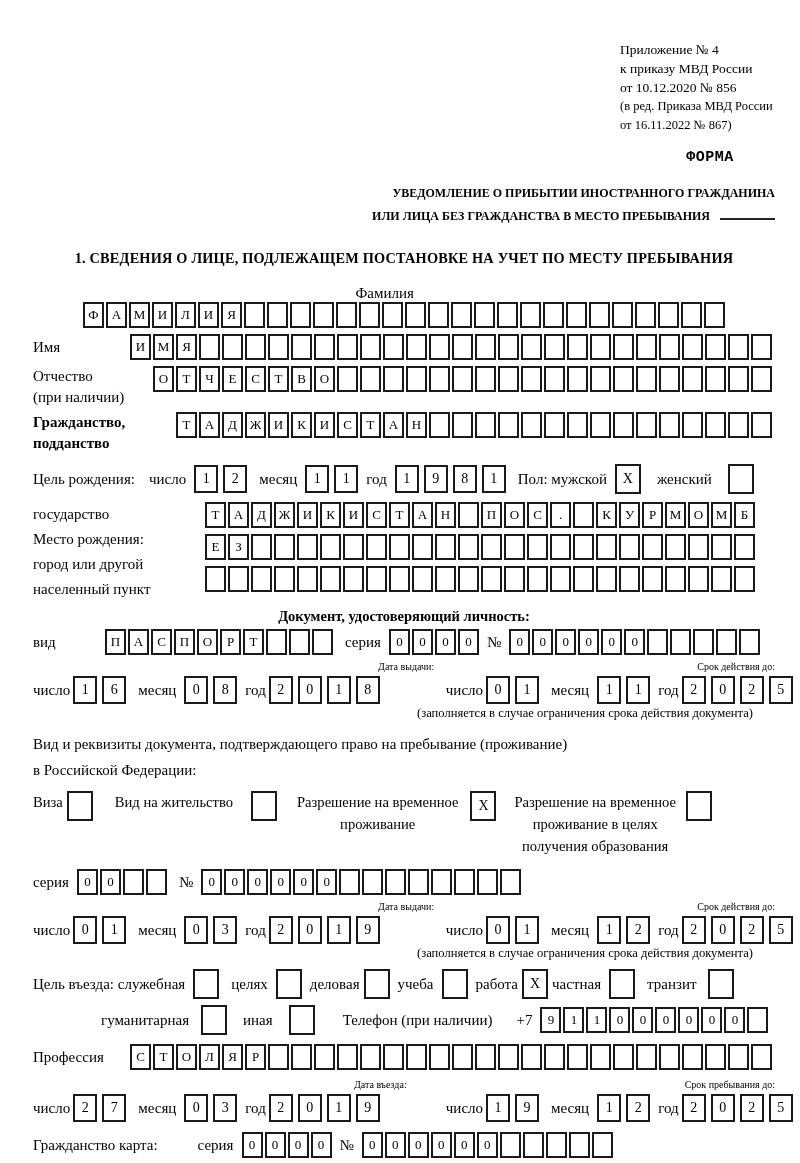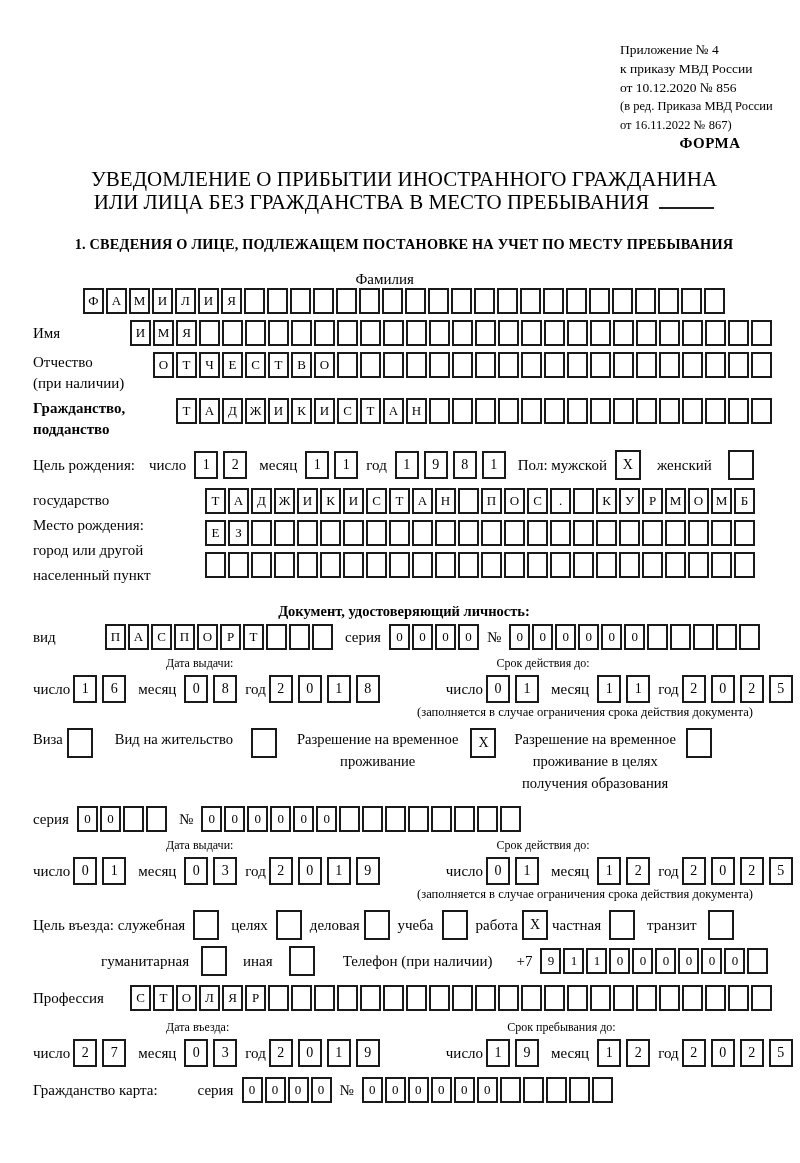--- a/index.html
+++ b/index.html
@@ -6,44 +6,44 @@
   body{
     width:800px;height:1163px;
     font-family:"Liberation Serif","DejaVu Serif",serif;
     color:#000;overflow:hidden;
   }
   .page{padding:40px 25px 0 33px;box-sizing:border-box;width:800px;}
 
   
   .hdr-block{margin-left:587px;width:180px;font-size:13.5px;line-height:19px;}
   .hdr-block .small{font-size:12.5px;}
-  .forma{margin-left:587px;width:180px;text-align:center;font-weight:bold;font-size:15px;margin-top:0;letter-spacing:.5px;}
+  .forma{margin-left:587px;width:180px;text-align:center;font-weight:bold;font-size:15px;margin-top:14px;letter-spacing:.5px;font-family:Liberation Mono, monospace;}
 
   
-  .title{margin-top:16px;text-align:center;font-weight:normal;font-size:21px;line-height:23px;}
+  .title{margin-top:16px;text-align:right;font-weight:bold;font-size:12px;line-height:23px;}
   .title-underline{display:inline-block;width:55px;border-bottom:2px solid #222;height:12px;margin-left:10px;}
   .sec-heading{margin-top:22px;text-align:center;font-weight:bold;font-size:14.3px;letter-spacing:.2px;}
 
   
   .row{display:flex;align-items:center;margin-top:6px;}
   .row.tight{margin-top:4px;}
   .lbl{font-size:15px;white-space:nowrap;}
   .lblcol{font-size:15px;line-height:21px;flex-shrink:0;}
   .cells{display:flex;gap:2px;flex-wrap:nowrap;}
   .cell{width:17px;height:22px;border:2px solid #1a1a1a;display:flex;align-items:center;justify-content:center;
         font-size:13px;flex-shrink:0;}
   .dcells{display:flex;gap:5px;}
   .dcell{width:20px;height:24px;border:2px solid #1a1a1a;display:flex;align-items:center;justify-content:center;font-size:14px;flex-shrink:0;}
   .cb{width:22px;height:26px;border:2px solid #1a1a1a;display:flex;align-items:center;justify-content:center;font-size:14px;flex-shrink:0;}
 
   .labelw{width:97px;flex-shrink:0;}
   .gap8{margin-left:8px;} .gap12{margin-left:12px;} .gap16{margin-left:16px;}
 
   .center-bold{font-weight:bold;font-size:14.5px;text-align:center;margin-top:8px;}
-  .subheads{display:flex;font-size:12px;margin-top:6px;}
+  .subheads{display:flex;font-size:10px;margin-top:6px;justify-content:flex-end;}
   .note-right{font-size:12.6px;text-align:right;margin-top:2px;padding-right:22px;}
   .flowtext{font-size:15px;margin-top:10px;line-height:26px;}
 
   .opt{display:flex;align-items:flex-start;}
   .optlines{font-size:14.6px;text-align:center;line-height:22px;}
 
   .bp-row{display:flex;align-items:flex-start;margin-top:8px;}
   .bp-labels{width:172px;flex-shrink:0;font-size:15px;line-height:25px;}
   .bp-cells > .cells{margin-bottom:6px;}
 </style>
@@ -314,21 +314,21 @@
           <div class="cell"></div>
           <div class="cell"></div>
           <div class="cell"></div>
           <div class="cell"></div>
           <div class="cell"></div>
           <div class="cell"></div>
         </div>
     </div>
   </div>
 
-  <div class="center-bold" style="margin-top:15px;">Документ, удостоверяющий личность:</div>
+  <div class="center-bold" style="margin-top:6px;">Документ, удостоверяющий личность:</div>
 
   <div class="row tight">
     <span class="lbl" style="width:72px;">вид</span>
     <div class="cells">
         <div class="cell">П</div>
         <div class="cell">А</div>
         <div class="cell">С</div>
         <div class="cell">П</div>
         <div class="cell">О</div>
         <div class="cell">Р</div>
@@ -397,20 +397,24 @@
     <div class="dcells" style="margin-left:3px;">
         <div class="dcell">2</div>
         <div class="dcell">0</div>
         <div class="dcell">2</div>
         <div class="dcell">5</div>
       </div>
   </div>
 
   <div class="note-right">(заполняется в случае ограничения срока действия документа)</div>
 
+  <div class="flowtext">
+    <div>Вид и реквизиты документа, подтверждающего право на пребывание (проживание)</div>
+    <div>в Российской Федерации:</div>
+  </div>
 
   <div class="row" style="align-items:flex-start;margin-top:8px;">
     <div class="opt">
       <div class="optlines">Виза</div>
       <div class="cb" style="margin-left:4px;"></div>
     </div>
     <div class="opt" style="margin-left:22px;">
       <div class="optlines">Вид на жительство</div>
       <div class="cb" style="margin-left:18px;"></div>
     </div>

